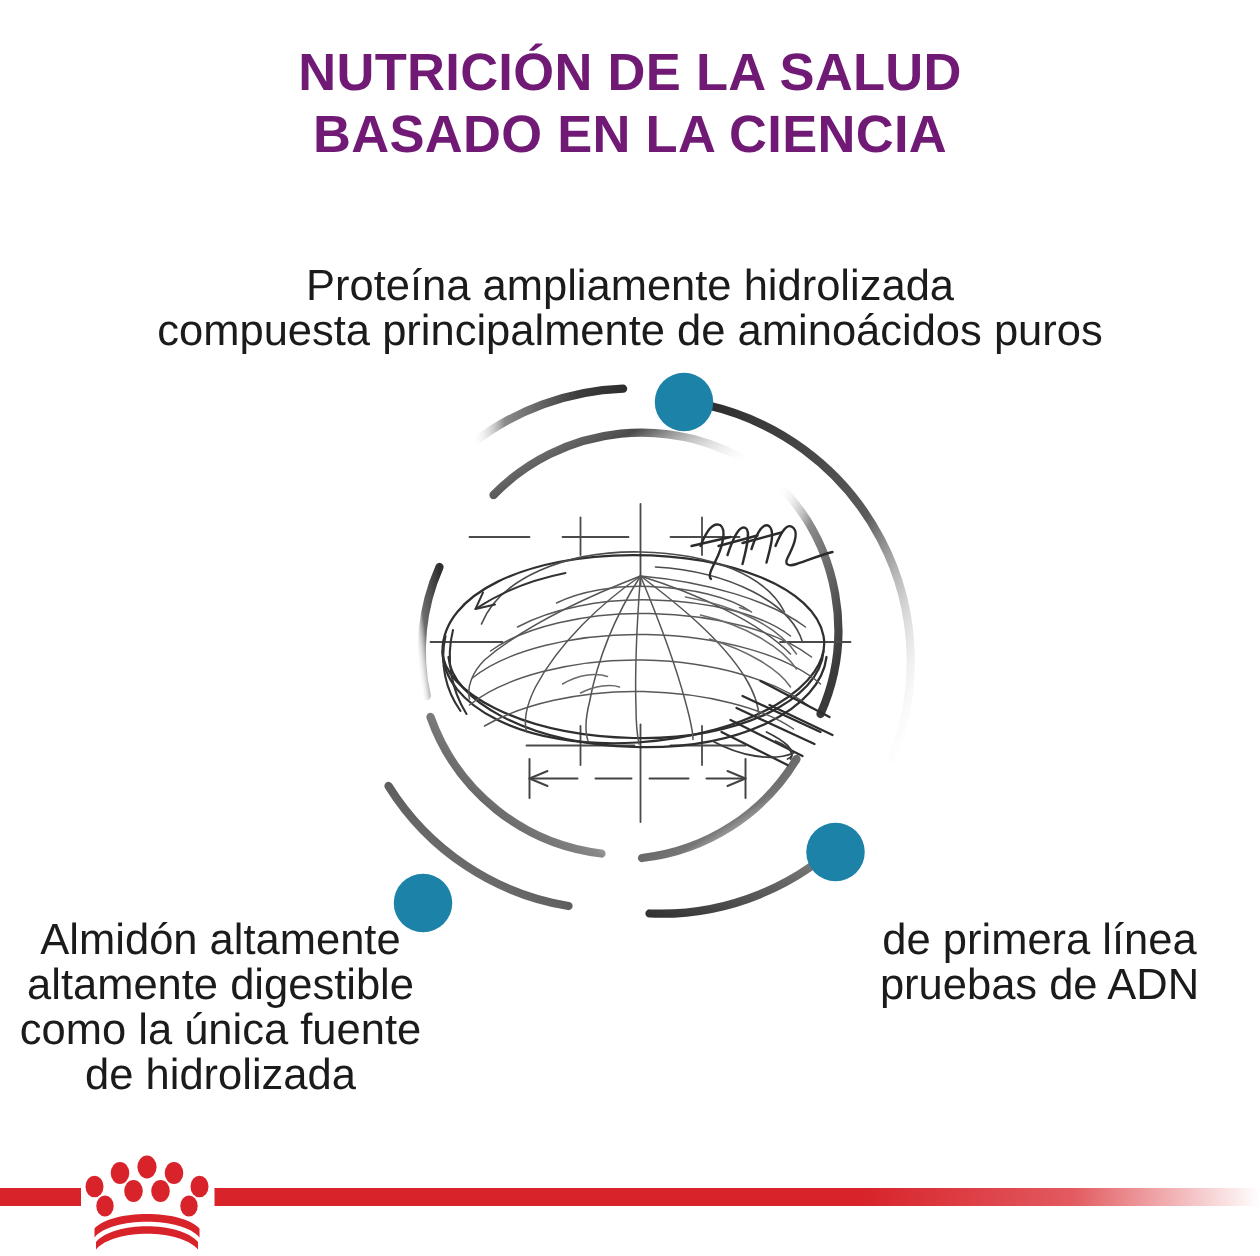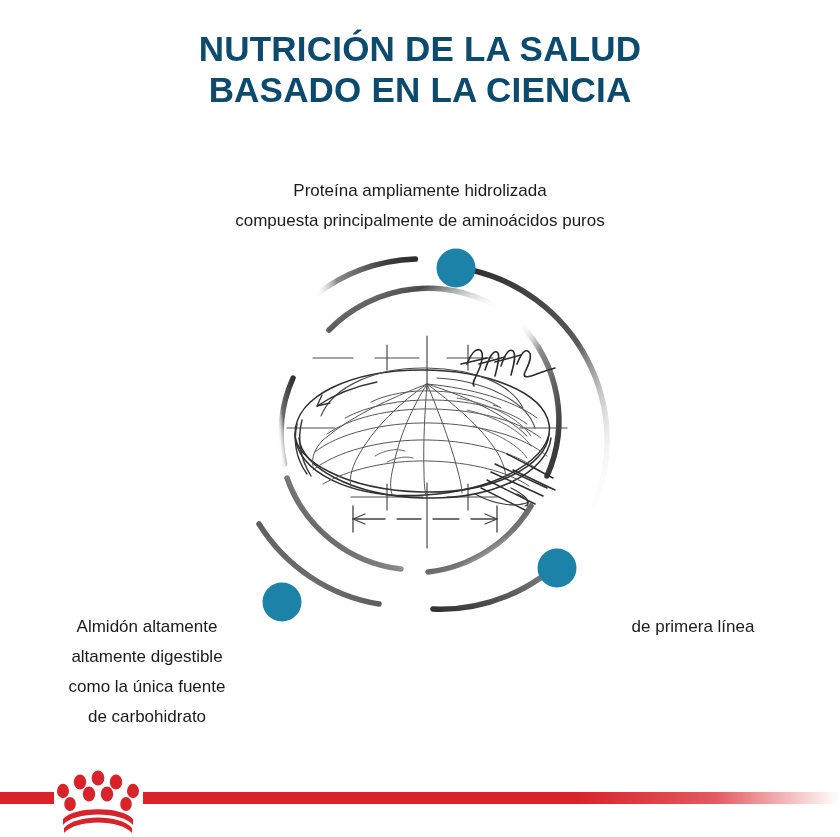--- a/index.html
+++ b/index.html
@@ -16,33 +16,33 @@
     -webkit-font-smoothing: antialiased;
   }
 
   
   .title {
     position: absolute;
     top: 28px;
     left: 0;
     width: 840px;
     text-align: center;
-    color: #0c4a6e;
+    color: #701a75;
     font-weight: bold;
     font-size: 35px;
     line-height: 41px;
     letter-spacing: 0.2px;
   }
   .title .line { display: block; }
 
   
   .callout {
     position: absolute;
     color: #1b1b1b;
-    font-size: 17px;
+    font-size: 29px;
     line-height: 30px;
     text-align: center;
     font-weight: 400;
   }
   .callout .line { display: block; white-space: nowrap; }
 
   #callout-top {
     top: 176px;
     left: 0;
     width: 840px;
@@ -288,25 +288,26 @@
     <circle cx="281" cy="30" r="19.5" fill="#1c82a8"></circle>
     <circle cx="107" cy="364" r="19.5" fill="#1c82a8"></circle>
     <circle cx="382" cy="330" r="19.5" fill="#1c82a8"></circle>
   </svg>
 </div>
 
 <div class="callout" id="callout-bottom-left">
   <span class="line">Almidón altamente</span>
   <span class="line">altamente digestible</span>
   <span class="line">como la única fuente</span>
-  <span class="line">de carbohidrato</span>
+  <span class="line">de hidrolizada</span>
 </div>
 
 <div class="callout" id="callout-bottom-right">
   <span class="line">de primera línea</span>
+  <span class="line">pruebas de ADN</span>
 </div>
 
 <div id="footer">
   <svg width="840" height="68" viewBox="0 0 840 68" xmlns="http://www.w3.org/2000/svg">
     <defs>
       <linearGradient id="barFade" x1="0" y1="0" x2="1" y2="0">
         <stop offset="0%" stop-color="#d8232a" stop-opacity="1"></stop>
         <stop offset="62%" stop-color="#d8232a" stop-opacity="1"></stop>
         <stop offset="82%" stop-color="#d8232a" stop-opacity="0.75"></stop>
         <stop offset="100%" stop-color="#d8232a" stop-opacity="0"></stop>

